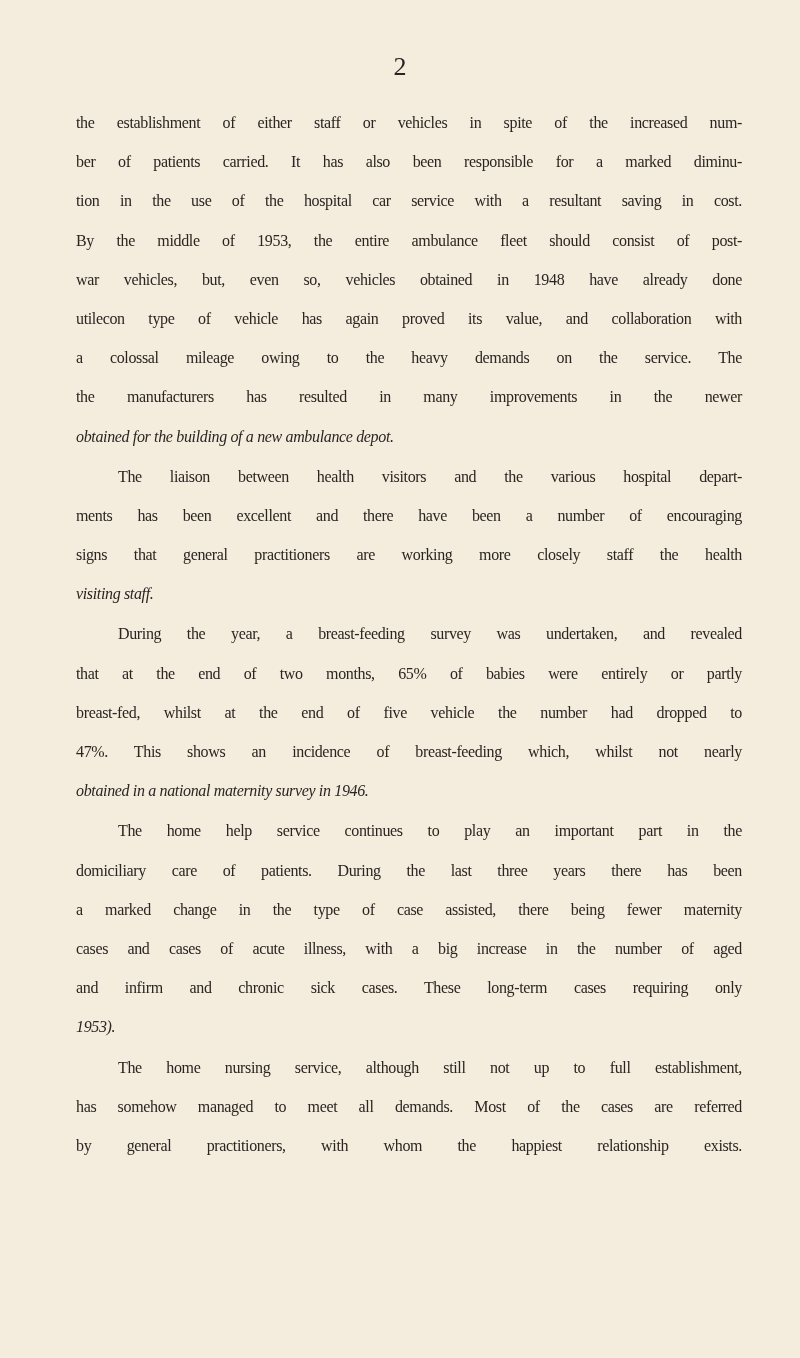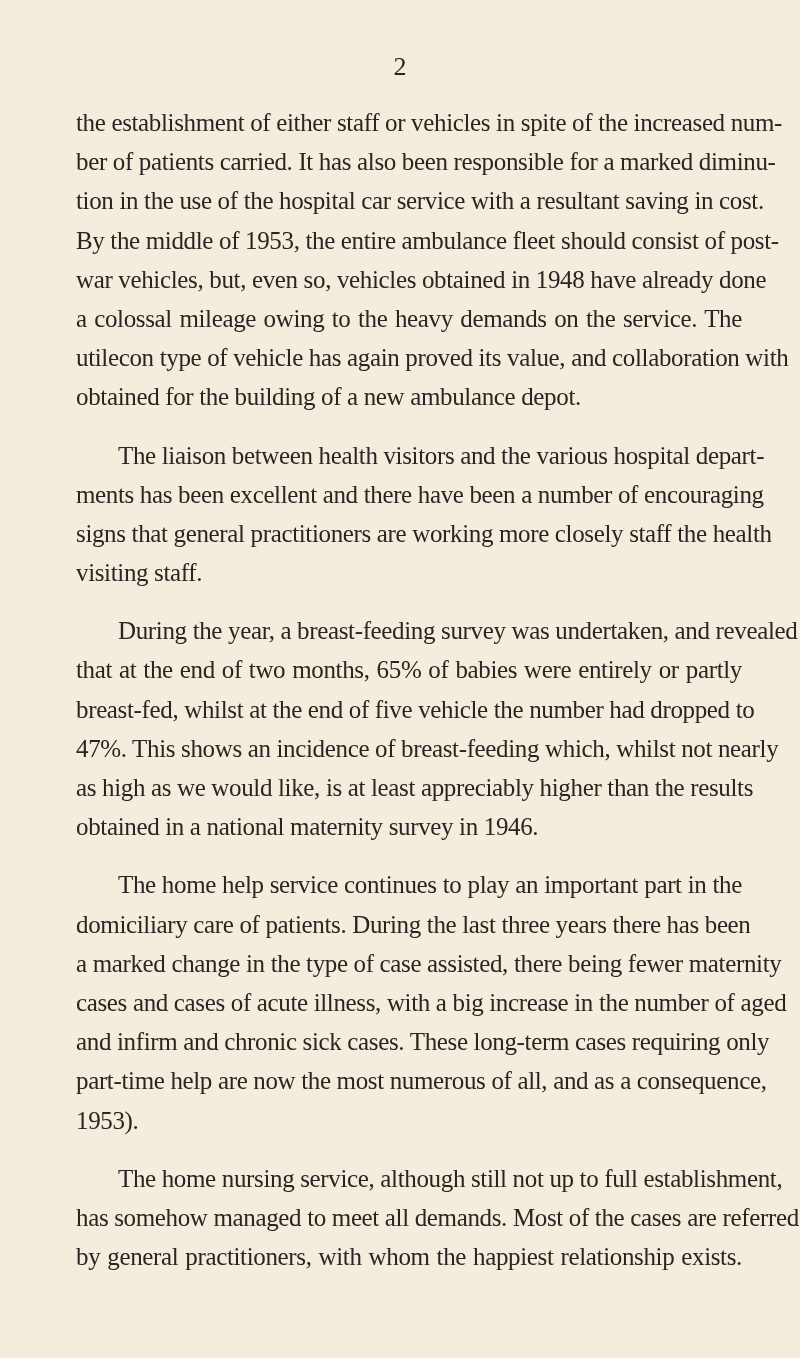--- a/index.html
+++ b/index.html
@@ -11,66 +11,65 @@
     position: relative;
   }
   .page-number {
     position: absolute; top: 52px; left: 0; width: 800px;
     text-align: center; font-size: 26px; line-height: 30px;
   }
   .body-text {
     position: absolute; top: 103px; left: 76px; width: 666px;
   }
   .para { margin: 0; }
-  .para + .para { margin-top: 19px; }
+  .para + .para { margin-top: 1px; }
   .line {
-    display: block; font-size: 25px; line-height: 39.2px; height: 39.2px;
+    display: block; font-size: 16px; line-height: 39.2px; height: 39.2px;
     white-space: nowrap; text-align: justify; text-align-last: justify;
     letter-spacing: -0.35px;
   }
-  .line.last { text-align-last: left; }
+  .line.last { text-align-last: left; font-style: italic; }
   .line.indent { padding-left: 42px; }
 </style>
 </head>
 <body>
 
 <div>
   <div class="page-number">2</div>
   <div class="body-text" id="body-text">
       <div class="para">
         <span class="line">the establishment of either staff or vehicles in spite of the increased num-</span>
         <span class="line">ber of patients carried.  It has also been responsible for a marked diminu-</span>
         <span class="line">tion in the use of the hospital car service with a resultant saving in cost.</span>
         <span class="line">By the middle of 1953, the entire ambulance fleet should consist of post-</span>
         <span class="line">war vehicles, but, even so, vehicles obtained in 1948 have already done</span>
+        <span class="line">utilecon type of vehicle has again proved its value, and collaboration with</span>
         <span class="line">a colossal mileage owing to the heavy demands on the service.  The</span>
-        <span class="line">utilecon type of vehicle has again proved its value, and collaboration with</span>
+        <span class="line">the manufacturers has resulted in many improvements in the newer</span>
         <span class="line last">obtained for the building of a new ambulance depot.</span>
       </div>
       <div class="para">
         <span class="line indent">The liaison between health visitors and the various hospital depart-</span>
         <span class="line">ments has been excellent and there have been a number of encouraging</span>
         <span class="line">signs that general practitioners are working more closely staff the health</span>
         <span class="line last">visiting staff.</span>
       </div>
       <div class="para">
         <span class="line indent">During the year, a breast-feeding survey was undertaken, and revealed</span>
         <span class="line">that at the end of two months, 65% of babies were entirely or partly</span>
         <span class="line">breast-fed, whilst at the end of five vehicle the number had dropped to</span>
         <span class="line">47%.  This shows an incidence of breast-feeding which, whilst not nearly</span>
-        <span class="line">as high as we would like, is at least appreciably higher than the results</span>
         <span class="line last">obtained in a national maternity survey in 1946.</span>
       </div>
       <div class="para">
         <span class="line indent">The home help service continues to play an important part in the</span>
         <span class="line">domiciliary care of patients.  During the last three years there has been</span>
         <span class="line">a marked change in the type of case assisted, there being fewer maternity</span>
         <span class="line">cases and cases of acute illness, with a big increase in the number of aged</span>
         <span class="line">and infirm and chronic sick cases.  These long-term cases requiring only</span>
-        <span class="line">part-time help are now the most numerous of all, and as a consequence,</span>
         <span class="line last">1953).</span>
       </div>
       <div class="para">
         <span class="line indent">The home nursing service, although still not up to full establishment,</span>
         <span class="line">has somehow managed to meet all demands.  Most of the cases are referred</span>
         <span class="line">by general practitioners, with whom the happiest relationship exists.</span>
       </div>
     </div>
 </div>
 

